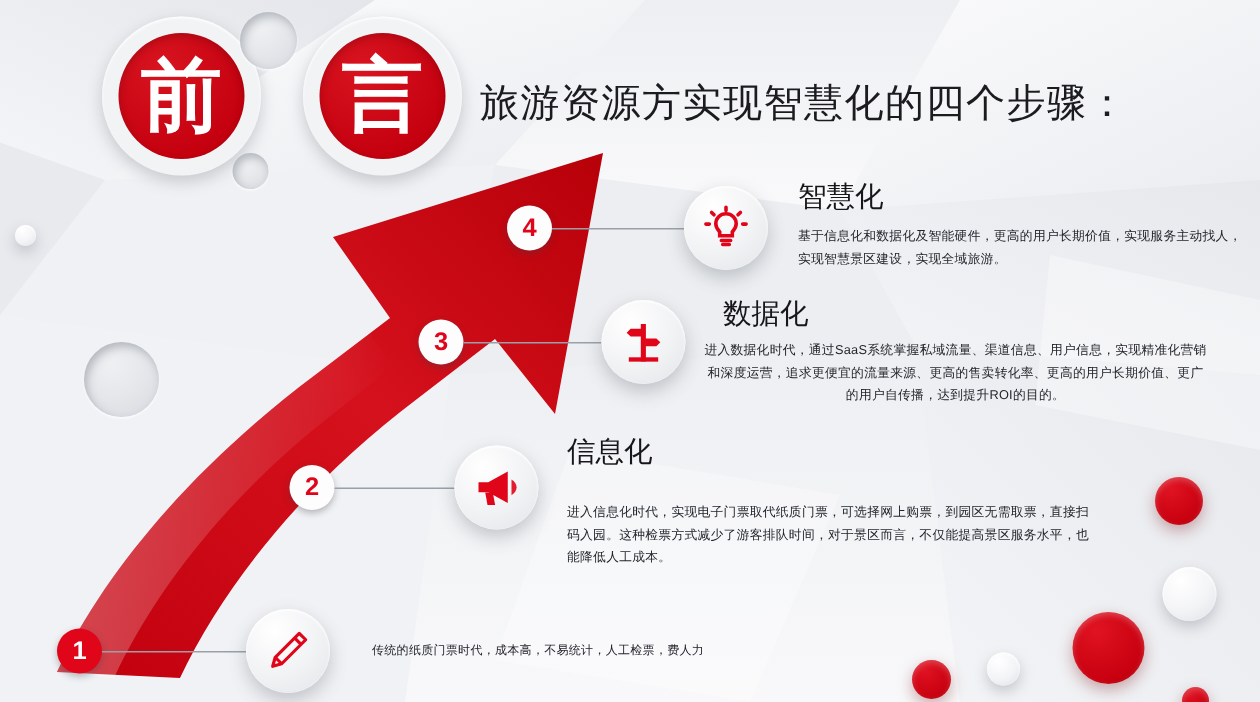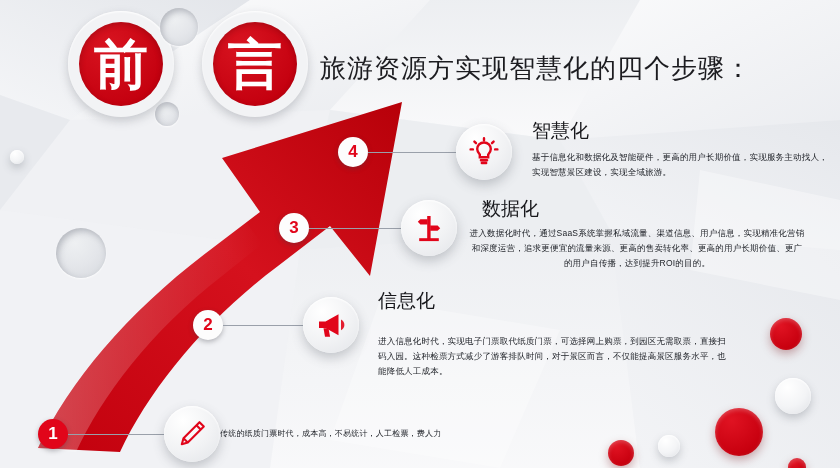--- a/index.html
+++ b/index.html
@@ -198,21 +198,21 @@
   <div class="leader" style="left:68px;top:434px;width:96px;"></div>
   <div class="icon-circle" style="left:164px;top:406px;">
     <svg width="32" height="32" viewBox="0 0 32 32">
       <g stroke="#e1051a" stroke-width="2.1" fill="none" stroke-linejoin="round">
         <path d="M23.5 4.2l4.3 4.3-16 16-6 1.7 1.7-6z"></path>
         <path d="M20.4 7.3l4.3 4.3"></path>
         <path d="M7.5 20.2l4.3 4.3"></path>
       </g>
     </svg>
   </div>
-  <div class="step-body small" style="left:220px;top:427px;width:330px;">传统的纸质门票时代，成本高，不易统计，人工检票，费人力</div>
+  <div class="step-body small" style="left:220px;top:427px;width:330px;padding-left:28px;">传统的纸质门票时代，成本高，不易统计，人工检票，费人力</div>
 
   <div class="ball hole" style="left:56px;top:228px;width:50px;height:50px;"></div>
   <div class="ball hole" style="left:160px;top:8px;width:38px;height:38px;"></div>
   <div class="ball hole" style="left:155px;top:102px;width:24px;height:24px;"></div>
   <div class="ball white" style="left:10px;top:150px;width:14px;height:14px;"></div>
   <div class="ball red" style="left:770px;top:318px;width:32px;height:32px;"></div>
   <div class="ball white" style="left:775px;top:378px;width:36px;height:36px;"></div>
   <div class="ball red" style="left:715px;top:408px;width:48px;height:48px;"></div>
   <div class="ball white" style="left:658px;top:435px;width:22px;height:22px;"></div>
   <div class="ball red" style="left:788px;top:458px;width:18px;height:18px;"></div>

